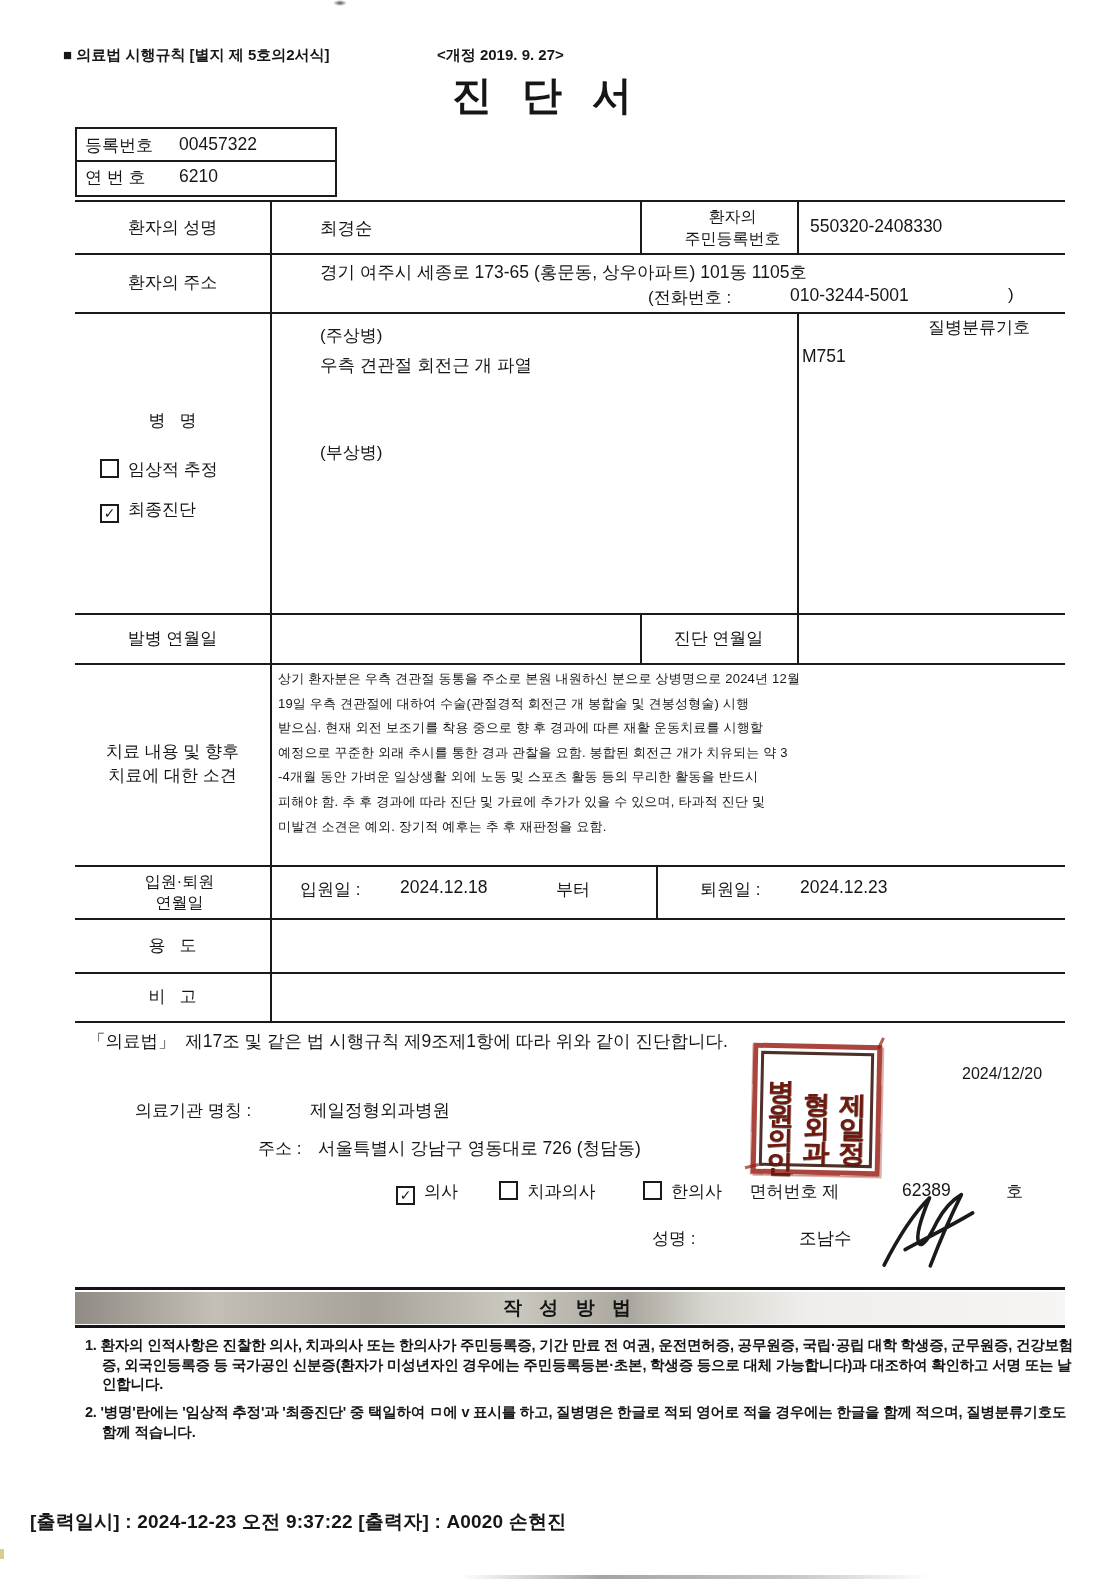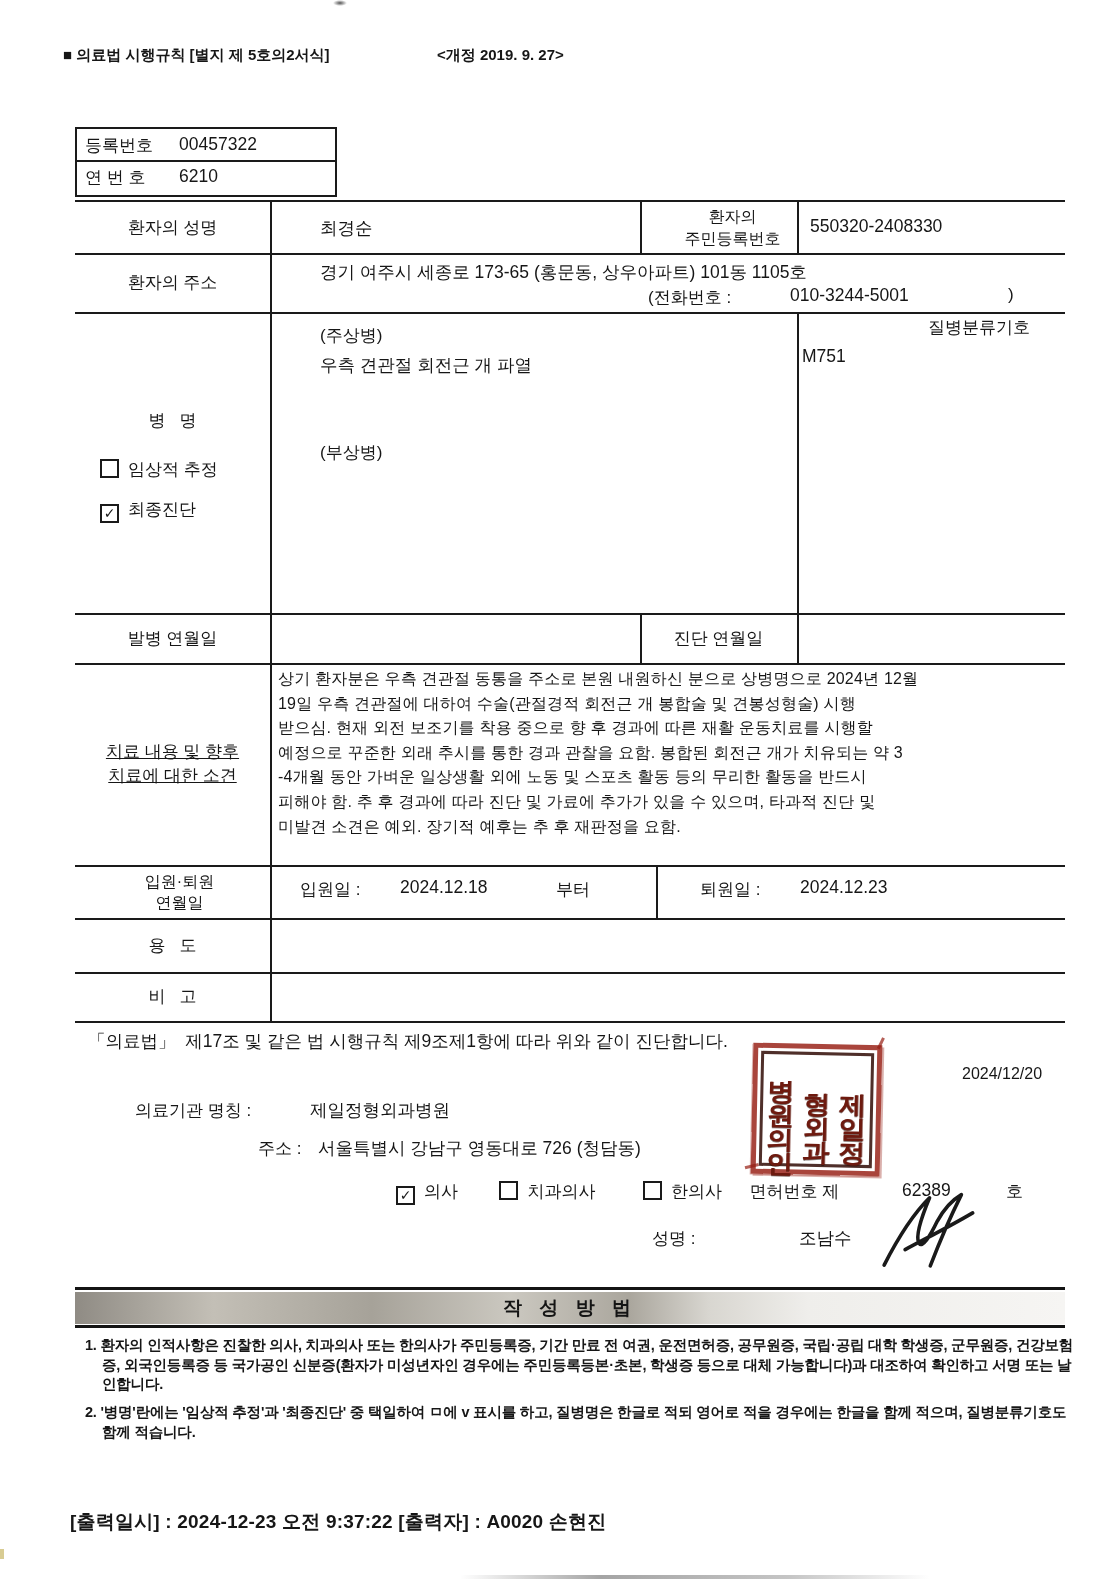--- a/index.html
+++ b/index.html
@@ -26,21 +26,21 @@
   }
   .regbox{position:absolute;left:75px;top:127px;width:258px;height:66px;border:2px solid #1a1a1a;}
   .regdiv{position:absolute;left:0;right:0;top:31px;height:2px;background:#1a1a1a;}
   .checkbox{
     display:inline-block;width:15px;height:15px;border:2px solid #1a1a1a;
     font-size:14px;line-height:14px;text-align:center;vertical-align:-3px;margin-right:9px;
     font-weight:bold;color:#1a1a1a;
   }
   .opinion{
     position:absolute;left:278px;top:667px;width:790px;
-    font-size:16px;line-height:24.6px;white-space:pre-line;letter-spacing:0.2px;
+    font-size:13px;line-height:24.6px;white-space:pre-line;letter-spacing:0.2px;
   }
   .stamp{position:absolute;left:752px;top:1044px;width:129px;height:131px;transform:rotate(1.2deg);}
   .stamp-outer{position:absolute;inset:0;border:5px solid rgba(150,28,17,0.82);
     box-shadow:2px 2px 0 rgba(150,28,17,0.35), -1px 1px 0 rgba(150,28,17,0.3);}
   .stamp-inner{position:absolute;inset:8px;border:3px solid rgba(55,18,12,0.88);
     display:flex;flex-direction:row-reverse;justify-content:space-around;align-items:center;}
   .stamp-col{
     writing-mode:vertical-rl;text-orientation:upright;
     font-family:"Liberation Serif","DejaVu Serif",serif;font-weight:bold;
     font-size:25px;line-height:1;color:#6e1a0f;letter-spacing:-1px;
@@ -54,38 +54,39 @@
     position:absolute;left:75px;top:1292px;width:990px;height:32px;
     background:linear-gradient(90deg,#8f8b84 0%,#c3bfb6 14%,#a6a299 30%,#cbc8c0 44%,#aaa69d 56%,#d8d6d0 64%,#efeeeb 74%,#f6f5f3 100%);
     display:flex;align-items:center;justify-content:center;
   }
   .guide-bar span{font-size:19px;font-weight:bold;letter-spacing:6px;color:#141414;white-space:pre;}
   .guide-note{
     position:absolute;left:85px;width:982px;
     font-size:14.5px;font-weight:bold;line-height:19.5px;
     padding-left:17px;text-indent:-17px;letter-spacing:-0.2px;
   }
-  .footer{position:absolute;left:30px;top:1509px;font-size:19px;font-weight:bold;letter-spacing:0.2px;margin-left:40px;}
+  .footer{position:absolute;left:30px;top:1509px;font-size:19px;font-weight:bold;letter-spacing:0.2px;}
   .smudge{position:absolute;left:460px;top:1575px;width:470px;height:4px;
     background:linear-gradient(90deg,rgba(120,120,120,0),rgba(90,90,90,.55) 30%,rgba(110,110,110,.4) 70%,rgba(130,130,130,0));}
   .topmark{position:absolute;left:333px;top:0;width:14px;height:6px;
     background:radial-gradient(ellipse at center,rgba(40,40,40,.8),rgba(40,40,40,0) 70%);}
   .yellowdot{position:absolute;left:0px;top:1549px;width:4px;height:10px;background:rgba(184,162,58,.55);}
 </style>
 </head>
 <body>
 
 <div class="page">
 
   <div class="topmark"></div>
   <div class="yellowdot"></div>
   <div class="smudge"></div>
 
   <div class="abs t15 bold" style="left:63px;top:46px;">■ 의료법 시행규칙 [별지 제 5호의2서식]</div>
   <div class="abs t15 bold" style="left:437px;top:46px;">&lt;개정 2019. 9. 27&gt;</div>
+  <div class="title">진단서</div>
 
   <div class="regbox">
     <div class="regdiv"></div>
     <div class="abs t17 pre" style="left:8px;top:5px;">등록번호</div>
     <div class="abs t17b" style="left:102px;top:5px;">00457322</div>
     <div class="abs t17 pre" style="left:8px;top:37px;">연 번 호</div>
     <div class="abs t17b" style="left:102px;top:37px;">6210</div>
   </div>
 
   <div class="hline" style="top:200px;"></div>
@@ -126,21 +127,21 @@
   </div>
   <div class="abs t17" style="left:320px;top:324px;">(주상병)</div>
   <div class="abs t17b" style="left:320px;top:353px;">우측 견관절 회전근 개 파열</div>
   <div class="abs t17" style="left:320px;top:441px;">(부상병)</div>
   <div class="cell t17" style="left:797px;top:314px;width:268px;height:26px;padding-left:48px;">질병분류기호</div>
   <div class="abs t17b" style="left:802px;top:346px;">M751</div>
 
   <div class="cell t17" style="left:640px;top:613px;width:157px;height:50px;">진단 연월일</div>
   <div class="cell t17" style="left:75px;top:613px;width:195px;height:50px;">발병 연월일</div>
 
-  <div class="cell t17" style="left:75px;top:663px;width:195px;height:202px;line-height:24px;text-decoration:underline;">치료 내용 및 향후
+  <div class="cell t17" style="left:75px;top:663px;width:195px;height:202px;line-height:24px;">치료 내용 및 향후
 치료에 대한 소견</div>
   <div class="opinion">상기 환자분은 우측 견관절 동통을 주소로 본원 내원하신 분으로 상병명으로 2024년 12월
 19일 우측 견관절에 대하여 수술(관절경적 회전근 개 봉합술 및 견봉성형술) 시행
 받으심. 현재 외전 보조기를 착용 중으로 향 후 경과에 따른 재활 운동치료를 시행할
 예정으로 꾸준한 외래 추시를 통한 경과 관찰을 요함. 봉합된 회전근 개가 치유되는 약 3
 -4개월 동안 가벼운 일상생활 외에 노동 및 스포츠 활동 등의 무리한 활동을 반드시
 피해야 함. 추 후 경과에 따라 진단 및 가료에 추가가 있을 수 있으며, 타과적 진단 및
 미발견 소견은 예외. 장기적 예후는 추 후 재판정을 요함.</div>
 
   <div class="cell t16" style="left:68px;top:865px;width:195px;height:53px;line-height:21px;">입원·퇴원

